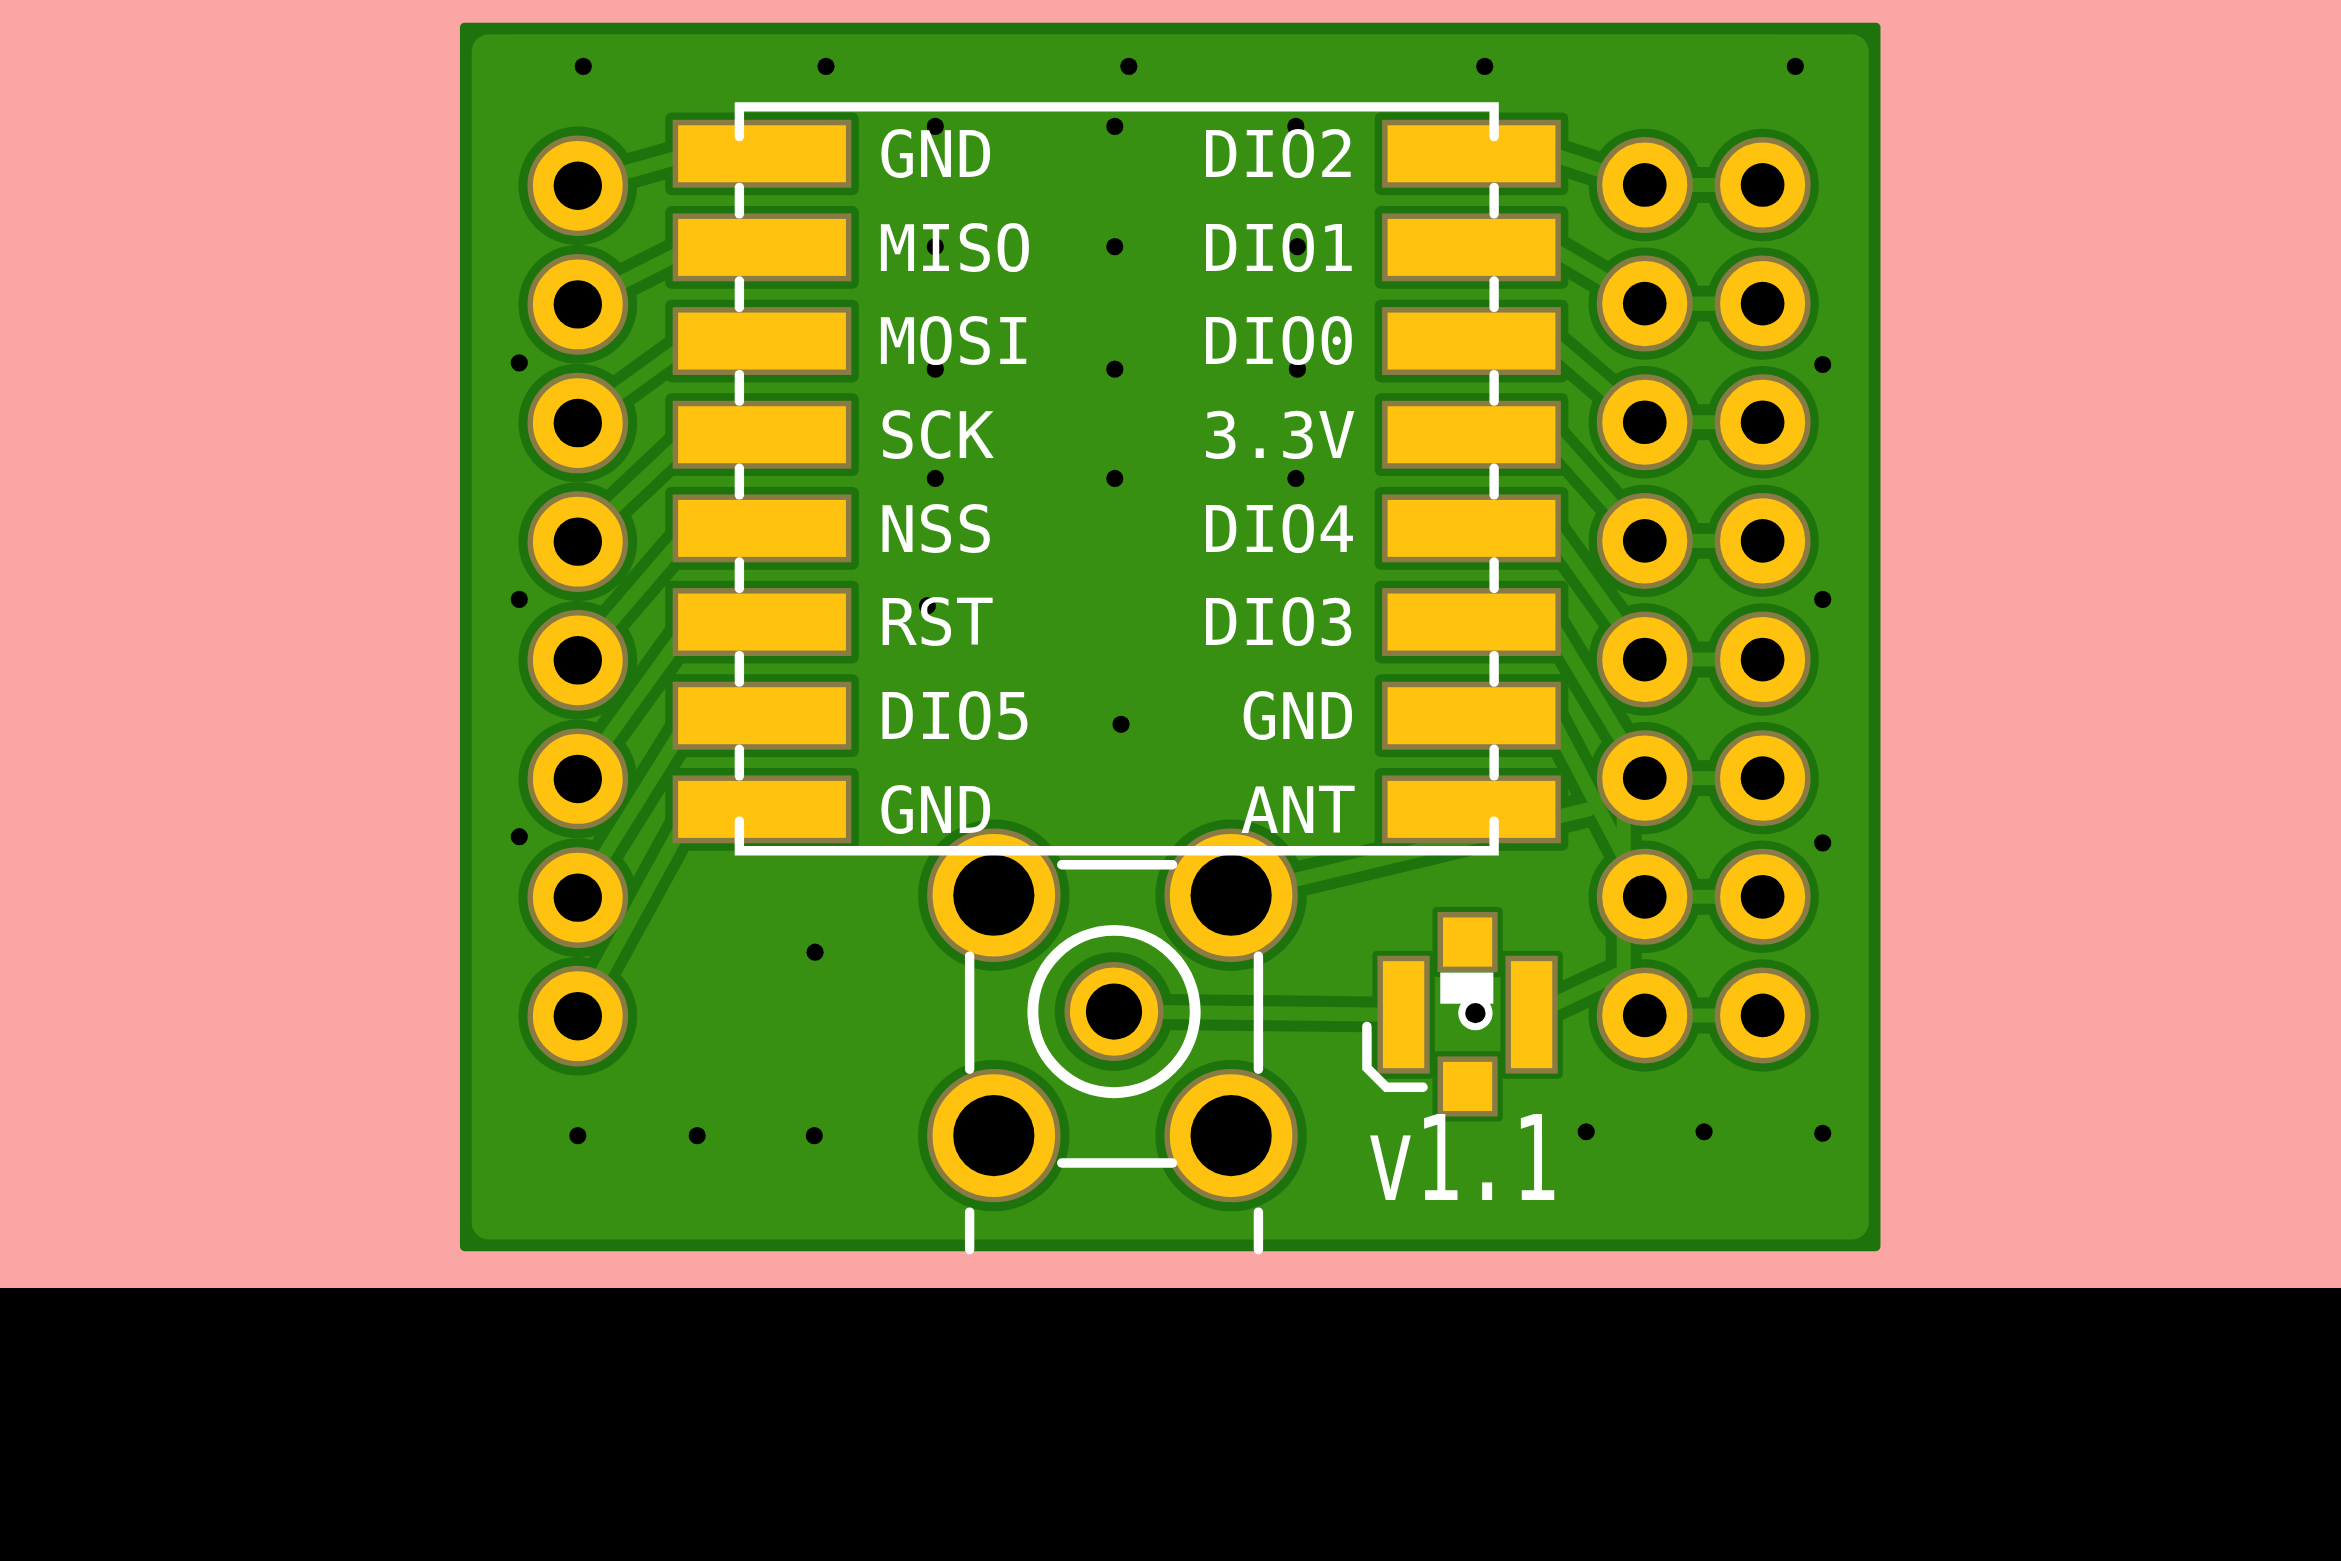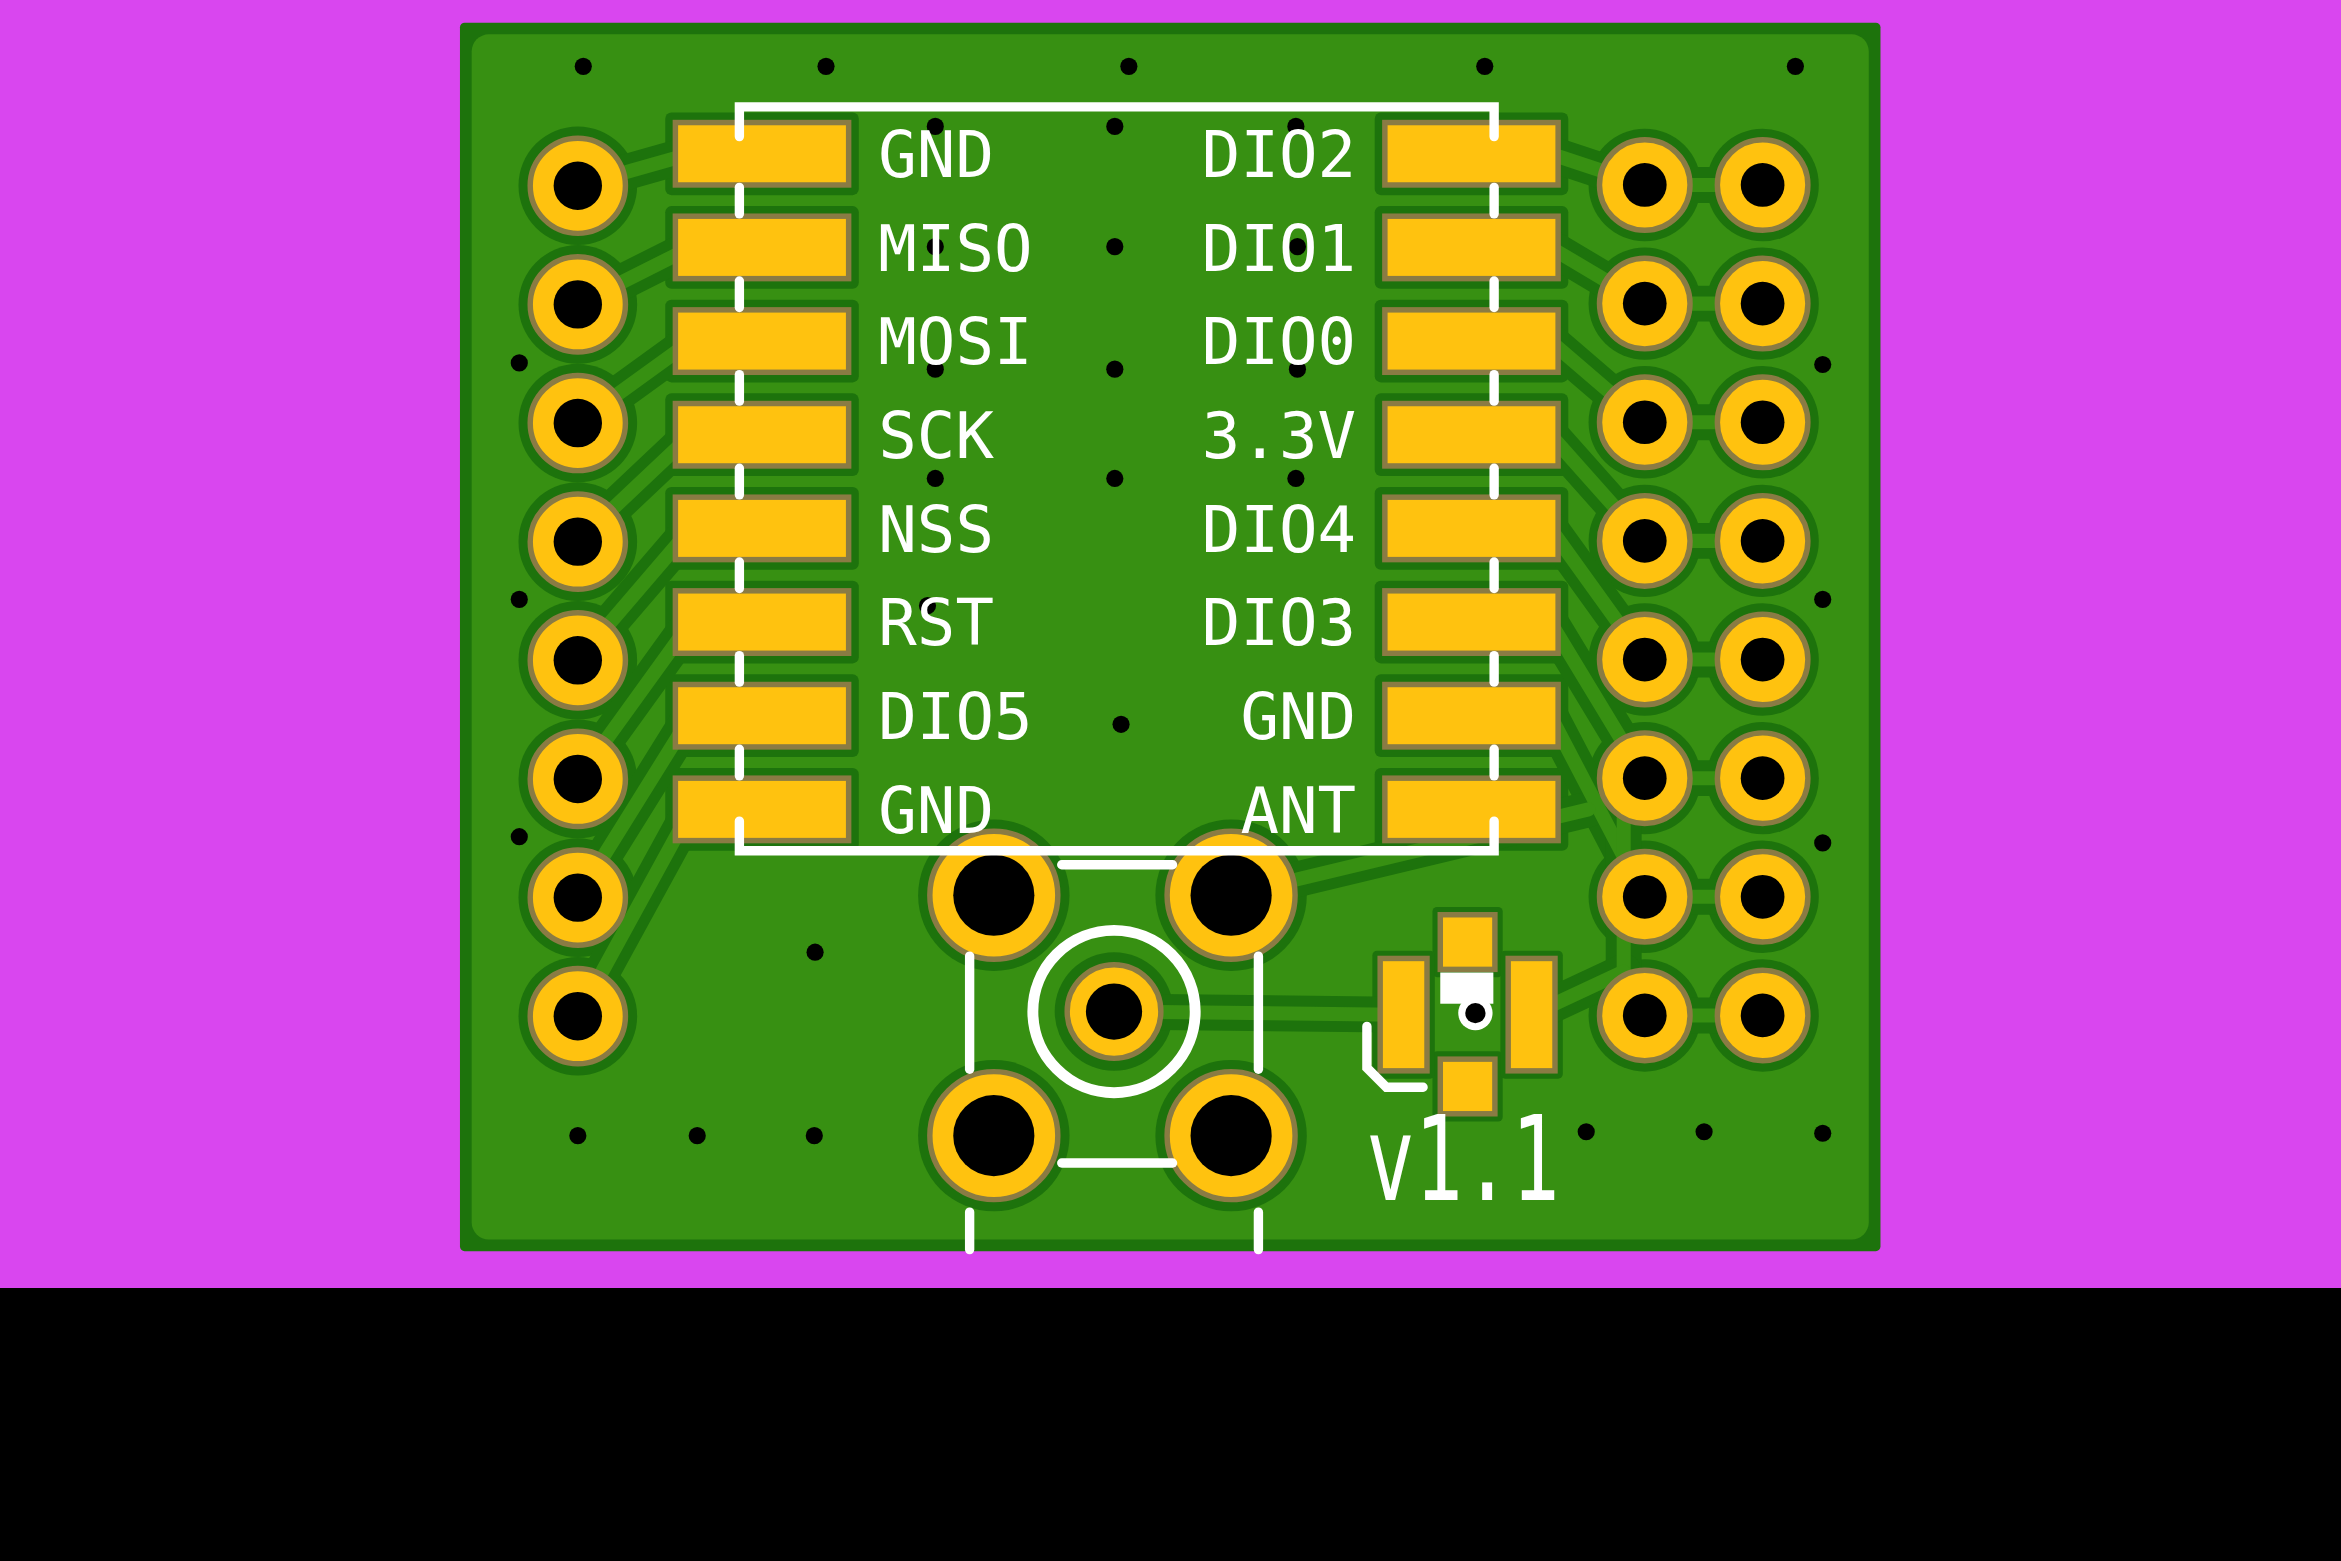--- a/index.html
+++ b/index.html
@@ -1,16 +1,16 @@
 <!DOCTYPE html>
 <html style="font-size:12.5px"><head>
 <meta charset="utf-8">
 <style>
   html,body{margin:0;padding:0;background:#000;width:2342px;height:1561px;overflow:hidden;}
-  .stage{position:absolute;left:0;top:0;width:2342px;height:1288px;background:#d946ef;}
+  .stage{position:absolute;left:0;top:0;width:2342px;height:1288px;background:#fca5a5;}
   svg{position:absolute;left:0;top:0;}
   text{font-family:"DejaVu Sans Mono","Liberation Mono",monospace;}
 </style>
 </head>
 <body>
 
 <div class="stage">
   <svg id="pcb" width="2342" height="1561" viewBox="0 0 3000 2000">
       <rect x="589" y="29" width="1820" height="1574" rx="6" fill="#1d730c"></rect>
       <rect x="604" y="44" width="1790" height="1544" rx="22" fill="#379012"></rect>

